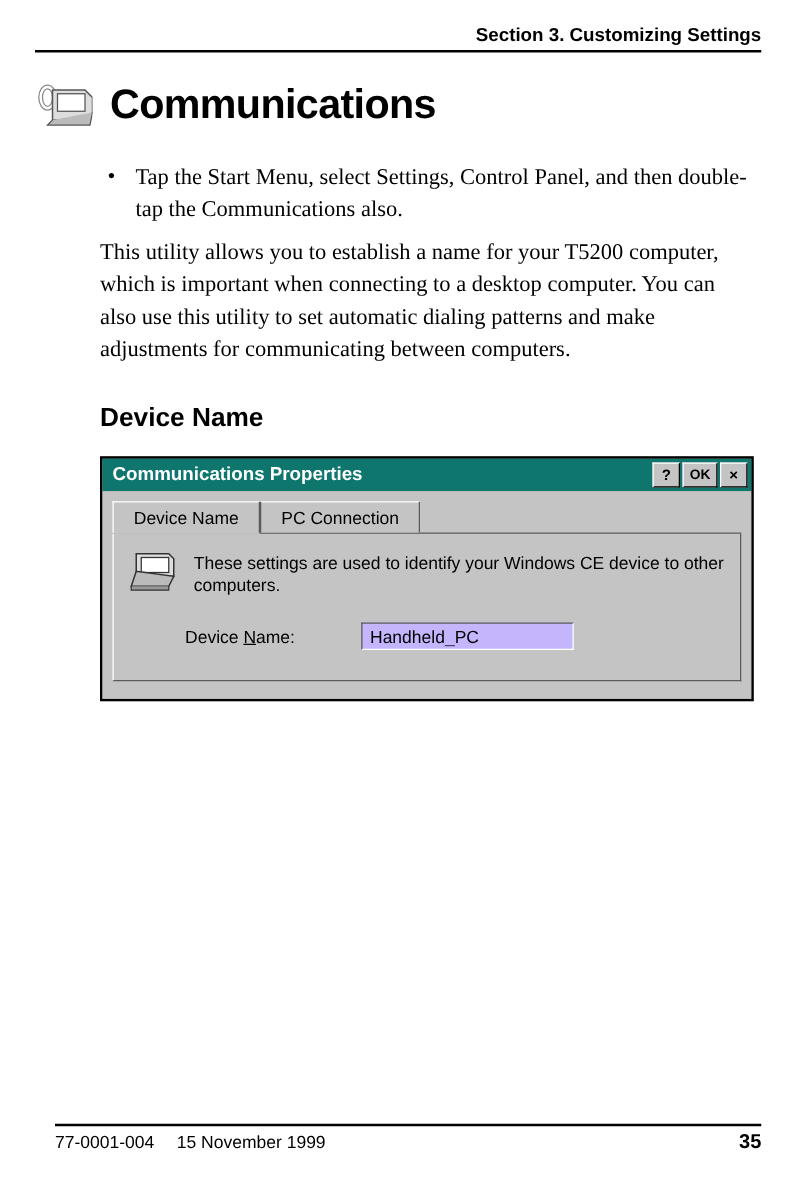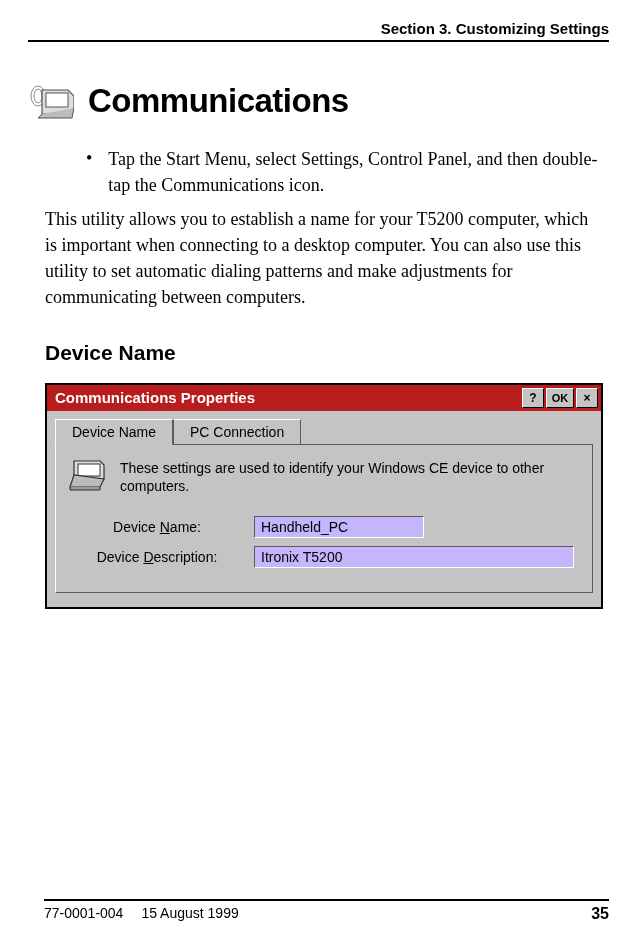--- a/index.html
+++ b/index.html
@@ -11,21 +11,21 @@
       position: relative;
       padding: 20px 28px 20px 28px;
     }
     .header {
       text-align: right;
       font-family: Arial, Helvetica, sans-serif;
       font-weight: bold;
       font-size: 15px;
       border-bottom: 2px solid #000;
       padding-bottom: 3px;
-      margin-bottom: 40px;
+      margin-bottom: 22px;
     }
     .title-row {
       display: flex;
       align-items: center;
       gap: 14px;
       margin-bottom: 26px;
     }
     .comm-icon svg { display: block; }
     .page-title {
       font-family: Arial, Helvetica, sans-serif;
@@ -46,29 +46,29 @@
     }
     .bullet-dot { font-size: 18px; line-height: 1.4; }
     .para { margin-left: 0; font-size: 18px; line-height: 1.45; margin-bottom: 30px; }
     .subheading {
       font-family: Arial, Helvetica, sans-serif;
       font-weight: bold;
       font-size: 21px;
       margin-bottom: 18px;
       margin-left: 0;
     }
-    .content-indent { margin-left: 17px; margin-right: 6px; }
+    .content-indent { margin-left: 52px; margin-right: 6px; }
     
     .window {
       border: 2px solid #000;
       background: #C4C4C4;
       width: 100%;
     }
     .titlebar {
-      background: #b91c1c;
+      background: #0f766e;
       color: #fff;
       display: flex;
       align-items: center;
       padding: 3px 3px 3px 8px;
       font-family: Tahoma, Arial, sans-serif;
       font-weight: bold;
       font-size: 15px;
     }
     .titlebar-title { flex: 1; }
     .tb-btn {
@@ -186,21 +186,21 @@
       <rect x="18" y="11" width="22" height="14" fill="#fff" stroke="#555"></rect>
       <path d="M 14 32 L 10 36 L 44 36 L 46 26" fill="#bbb" stroke="#555"></path>
     </svg>
   </span>
   <h1 class="page-title">Communications</h1>
 </div>
 
 <div class="body-text">
   <div class="bullet-row">
     <span class="bullet-dot">•</span>
-    <span>Tap the Start Menu, select Settings, Control Panel, and then double-tap the Communications icon.</span>
+    <span>Tap the Start Menu, select Settings, Control Panel, and then double-tap the Communications also.</span>
   </div>
 </div>
 
 <div class="content-indent">
   <p class="para">This utility allows you to establish a name for your T5200 computer, which is important when connecting to a desktop computer. You can also use this utility to set automatic dialing patterns and make adjustments for communicating between computers.</p>
   <h2 class="subheading">Device Name</h2>
 
   <div class="window">
     <div class="titlebar">
       <span class="titlebar-title">Communications Properties</span>
@@ -222,28 +222,24 @@
               <path d="M 6 16 L 2 28 L 32 28 L 36 20 Z" fill="#bbb" stroke="#333" stroke-width="1.2"></path>
               <path d="M 2 28 L 2 31 L 32 31 L 32 28" fill="#999" stroke="#333"></path>
             </svg>
           </span>
           <span class="info-text">These settings are used to identify your Windows CE device to other computers.</span>
         </div>
         <div class="field-row">
           <span class="field-label"><span>Device </span><span class="ul">N</span><span>ame:</span></span>
           <input class="field-input narrow" value="Handheld_PC" style="">
         </div>
-        <div class="field-row">
-          <span class="field-label"><span>Device </span><span class="ul">D</span><span>escription:</span></span>
-          <input class="field-input wide" value="Itronix T5200" style="">
-        </div>
       </div>
     </div>
   </div>
 </div>
 
 <div class="footer">
   <div class="footer-left">
     <span>77-0001-004</span>
-    <span>15 August 1999</span>
+    <span>15 November 1999</span>
   </div>
   <span class="footer-page">35</span>
 </div>
 
 </body></html>

